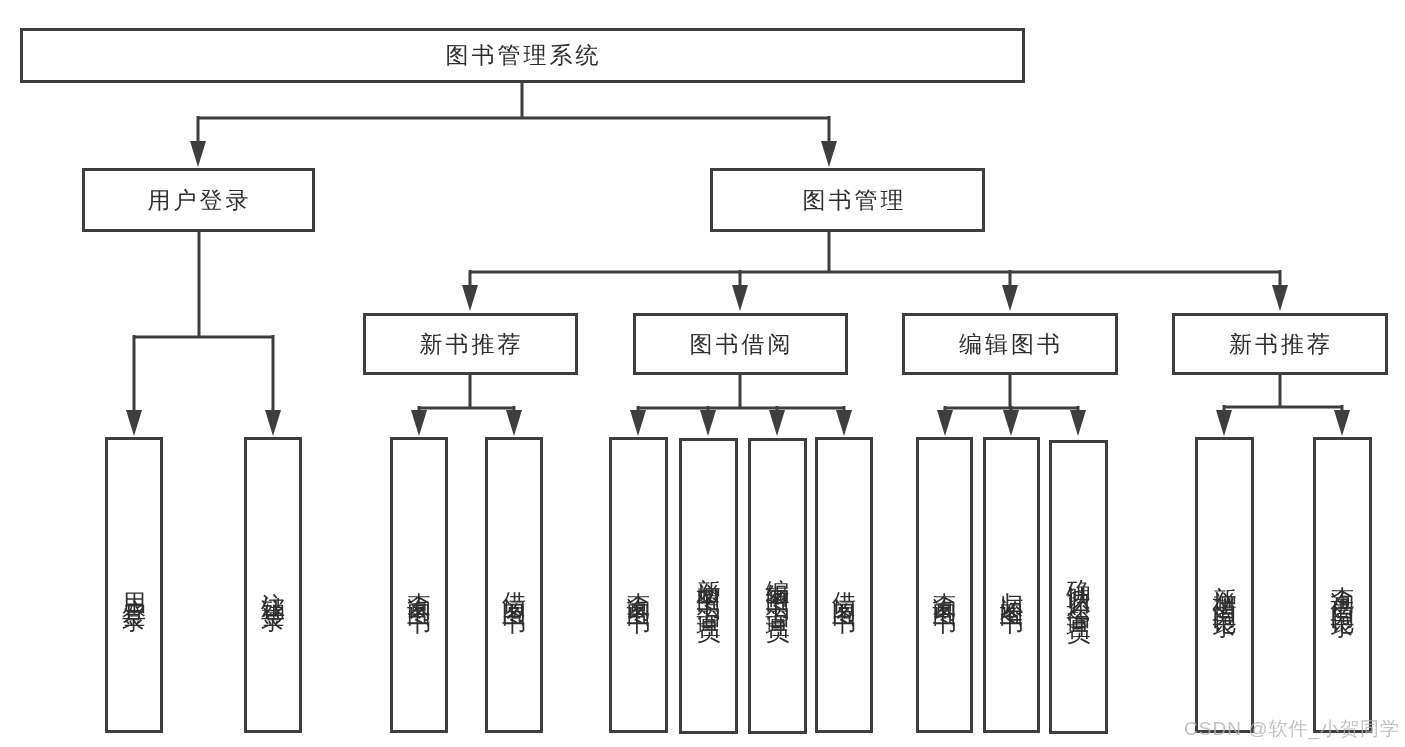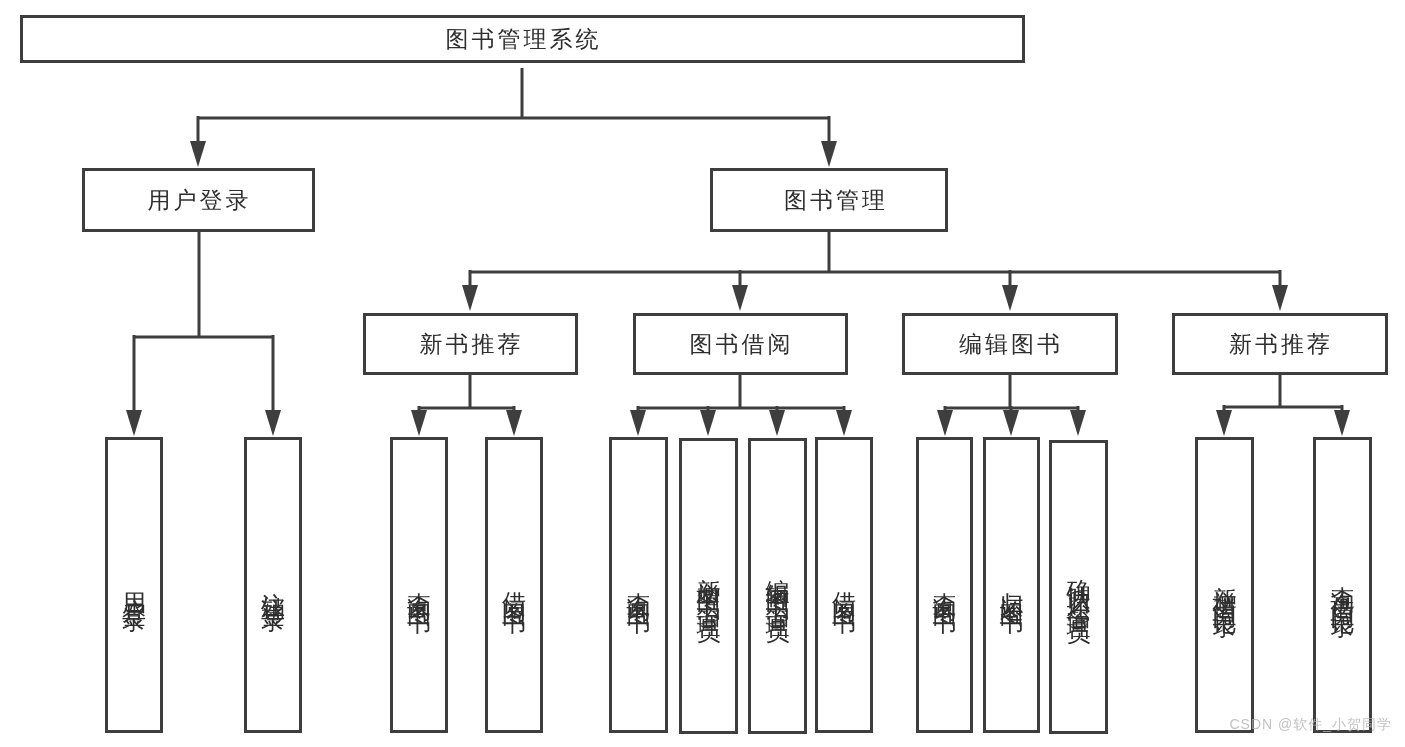--- a/index.html
+++ b/index.html
@@ -30,22 +30,22 @@
   .node .lbl-h{
     font-size:23px;letter-spacing:3px;white-space:nowrap;line-height:1;
     transform:translateX(1px);
   }
   .leaf .lbl-v{
     writing-mode:vertical-rl;
     font-size:24px;letter-spacing:6px;line-height:1;
     white-space:nowrap;
   }
   #watermark{
-    position:absolute;top:716px;right:13px;
-    font-size:14px;letter-spacing:1px;
+    position:absolute;top:716px;right:5px;
+    font-size:19px;letter-spacing:1px;
     color:var(--wm);opacity:.8;white-space:nowrap;
   }
 </style>
 </head>
 <body>
 
 <div id="canvas">
 
   <svg id="connectors" viewBox="0 0 1405 747" xmlns="http://www.w3.org/2000/svg" aria-hidden="true">
 
@@ -90,28 +90,28 @@
       <polygon points="1070,410 1086,410 1078,436"></polygon>
     </g>
 
     <g>
       <path d="M1280 375 V407 M1224 407 H1342 M1224 405 V414 M1342 405 V414"></path>
       <polygon points="1216,410 1232,410 1224,436"></polygon>
       <polygon points="1334,410 1350,410 1342,436"></polygon>
     </g>
   </svg>
 
-  <div class="node" style="left:20px;top:15px;width:1005px;height:48px;">
+  <div class="node" style="left:20px;top:28px;width:1005px;height:55px;">
     <span class="lbl-h">图书管理系统</span>
   </div>
 
   <div class="node" style="left:82px;top:168px;width:233px;height:64px;">
     <span class="lbl-h">用户登录</span>
   </div>
-  <div class="node" style="left:710px;top:168px;width:238px;height:64px;padding-left:12px;">
+  <div class="node" style="left:710px;top:168px;width:275px;height:64px;padding-left:12px;">
     <span class="lbl-h">图书管理</span>
   </div>
 
   <div class="node" style="left:633px;top:313px;width:215px;height:62px;">
     <span class="lbl-h">图书借阅</span>
   </div>
   <div class="node" style="left:363px;top:313px;width:215px;height:62px;">
     <span class="lbl-h">新书推荐</span>
   </div>
   <div class="node" style="left:902px;top:313px;width:216px;height:62px;">

